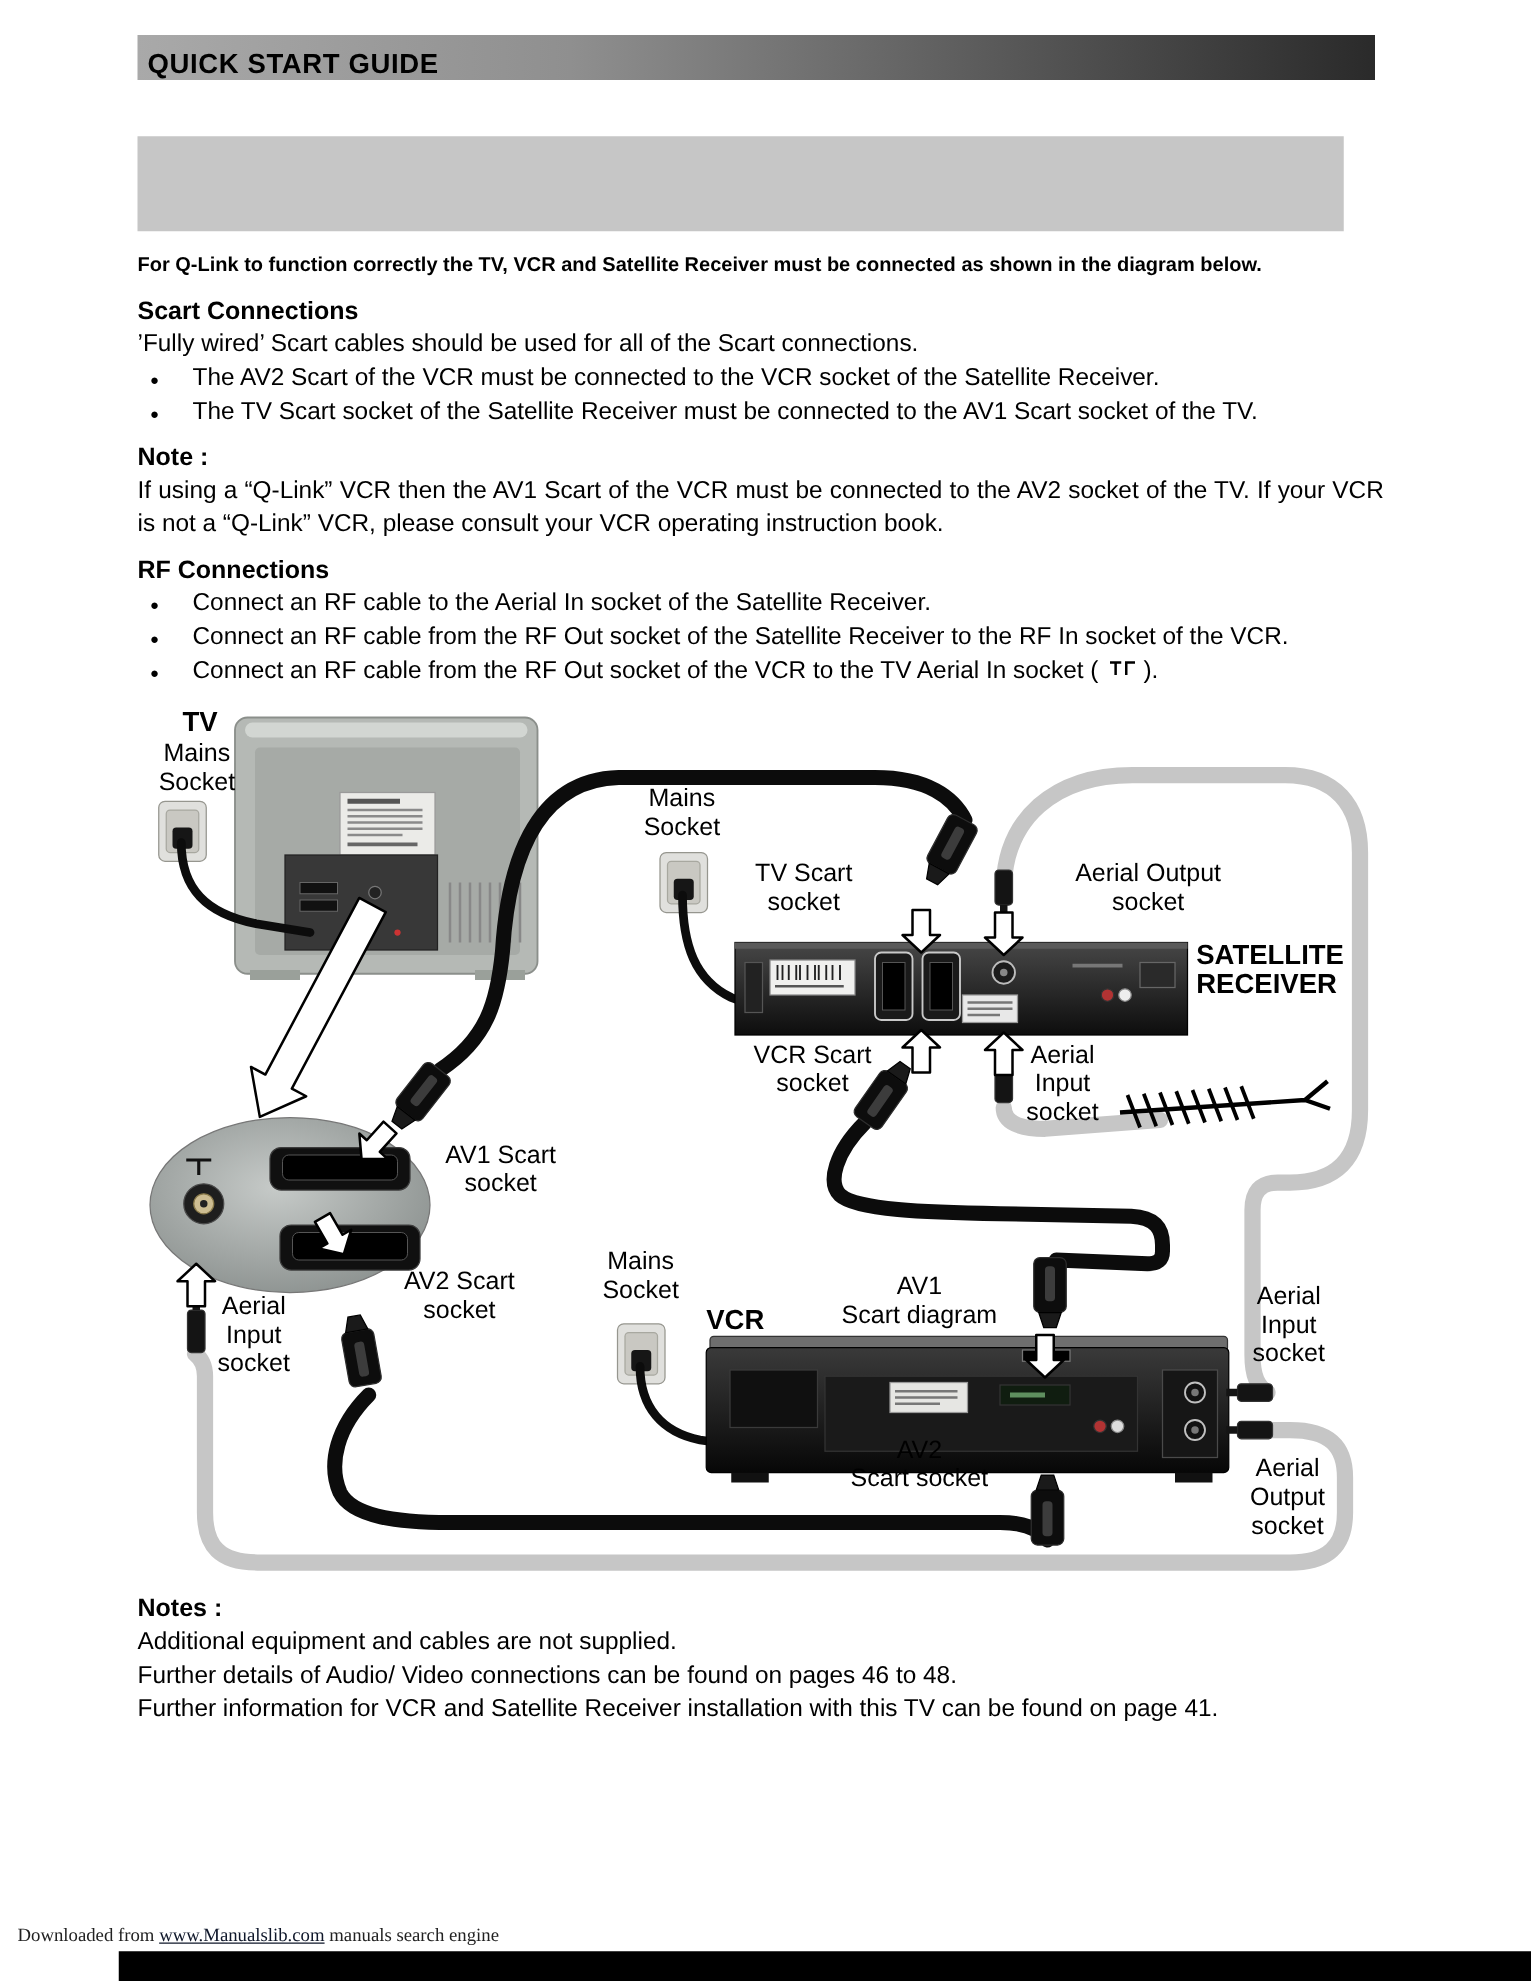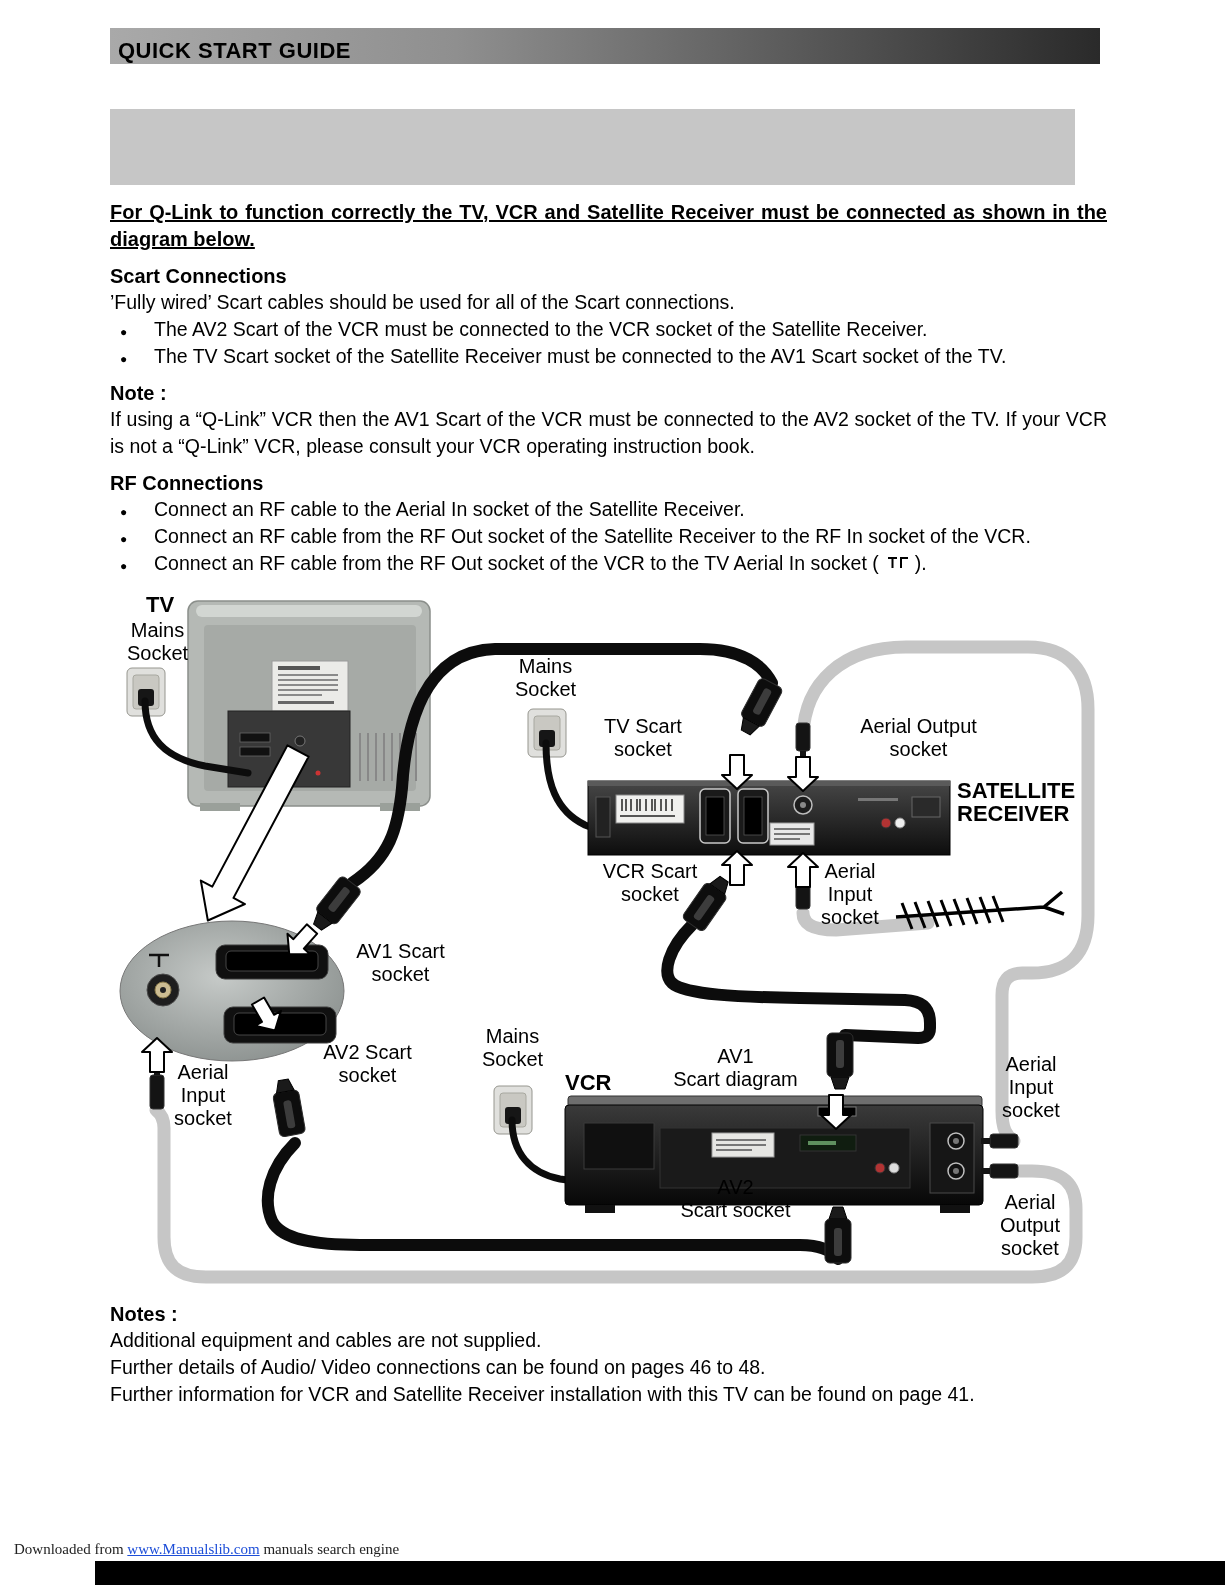--- a/index.html
+++ b/index.html
@@ -3,38 +3,38 @@
 <meta charset="utf-8">
 <style>
   html,body{margin:0;padding:0;background:#fff;}
   .page{position:relative;width:1225px;height:1585px;background:#fff;overflow:hidden;
         font-family:"Liberation Sans",sans-serif;color:#000;}
   .titlebar{margin:28px 125px 0 110px;height:36px;display:flex;align-items:flex-end;
             background:linear-gradient(to right,#a9a9a9 0%,#8f8f8f 35%,#2a2a2a 100%);}
   .titlebar span{font-size:22px;font-weight:bold;padding-left:8px;letter-spacing:.5px;}
   .graybox{margin:45px 150px 0 110px;height:76px;background:#c6c6c6;}
   .content{margin:0 118px 0 110px;font-size:19.5px;line-height:27px;}
-  .intro{font-weight:bold;font-size:20px;text-align:justify;margin:14px 0 0;text-decoration:underline;}
+  .intro{font-weight:bold;font-size:16px;text-align:justify;margin:14px 0 0;}
   h3.head{font-size:20px;font-weight:bold;margin:10px 0 0;line-height:26px;}
   p.plain{margin:0;}
   p.just{margin:0;text-align:justify;}
   .bullet{position:relative;padding-left:44px;margin:0;}
   .dot{position:absolute;left:10px;top:0;}
   .dot::before{content:"●";font-size:12px;}
   .aerial-sym{display:inline-block;vertical-align:middle;margin:0 4px 4px 6px;}
   .diagram{position:relative;width:1225px;height:710px;margin-left:-110px;margin-top:6px;}
   .diagram svg{position:absolute;left:0;top:0;}
   .dlabel{position:absolute;font-size:20px;line-height:23px;text-align:center;
           white-space:pre-line;color:#000;}
   .dlabel.bold{font-weight:bold;font-size:22px;}
   .dlabel.leftal{text-align:left;}
   .notes{margin-top:8px;}
   .footerline{position:absolute;left:14px;bottom:27px;font-family:"Liberation Serif",serif;
               font-size:15px;color:#222;}
-  .footerline a{color:#1d4ed8;text-decoration:underline;}
+  .footerline a{color:#0f172a;text-decoration:underline;}
   .blackbar{position:absolute;left:95px;right:0;bottom:0;height:24px;background:#000;}
 </style>
 </head>
 <body>
 
 <div class="page">
 
   <div class="titlebar">
     <span>QUICK START GUIDE</span>
   </div>

